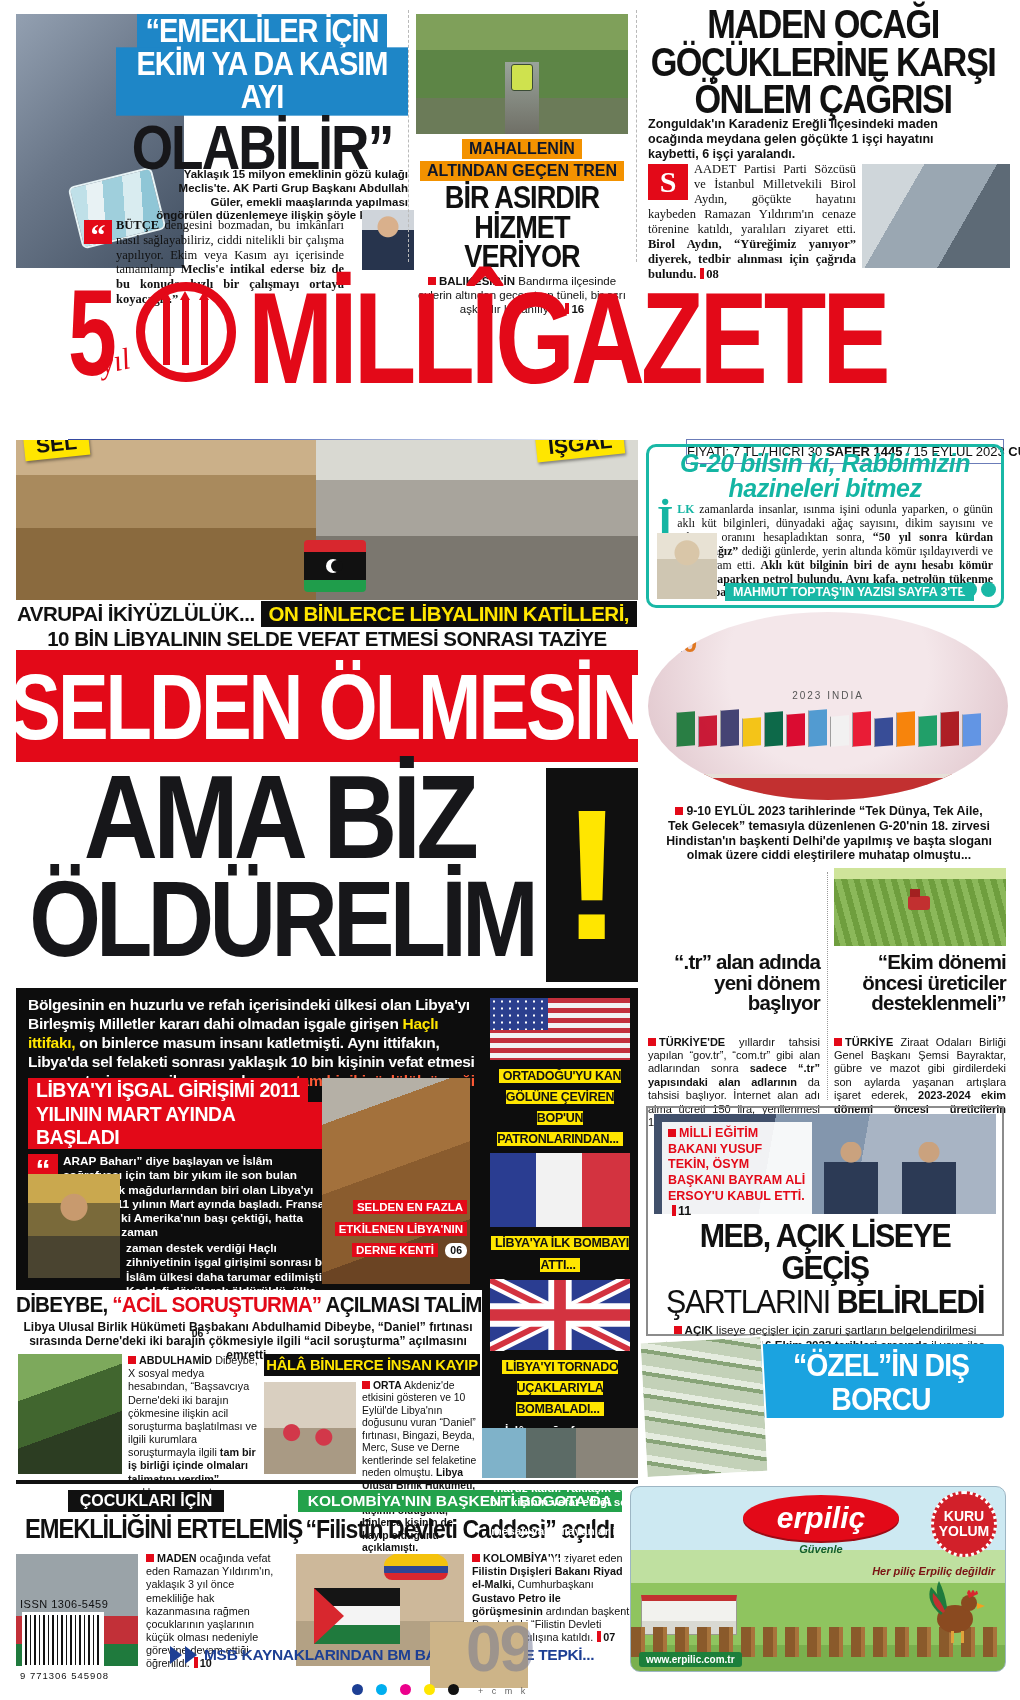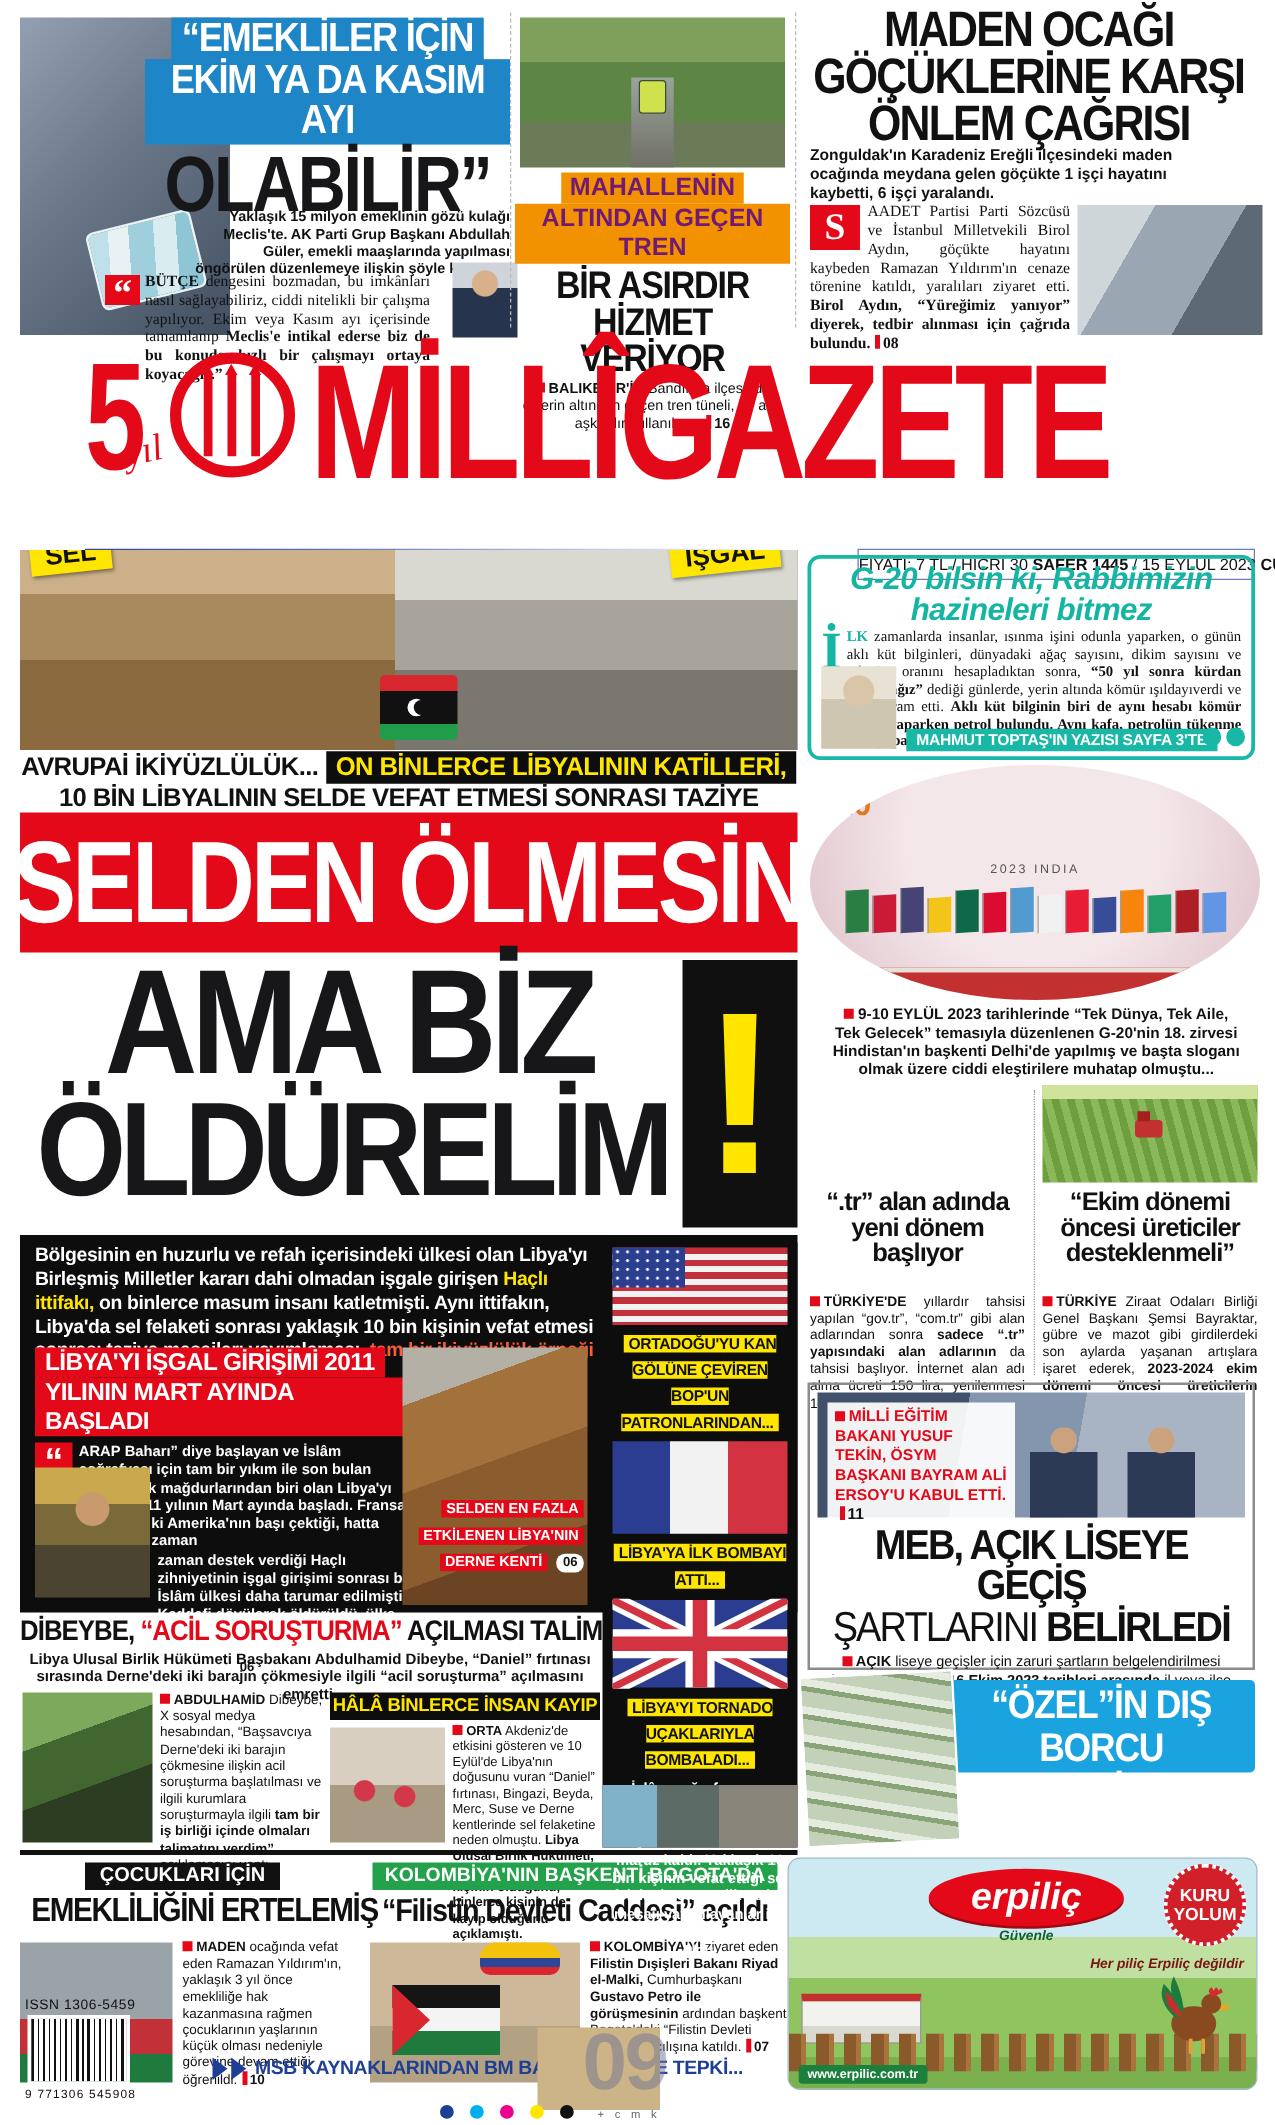--- a/index.html
+++ b/index.html
@@ -28,21 +28,21 @@
      font-weight:800;font-size:30px;line-height:30px;text-align:center;}
   #tl-port{left:346px;top:204px;width:52px;height:60px;background:
      radial-gradient(circle at 50% 28%,#d9b08c 0 10px,transparent 11px),
      linear-gradient(180deg,#cfd4da 0 34%,#27344d 34%);}
   .vdash{position:absolute;top:10px;height:252px;border-left:1px dashed #b9b9b9;}
   #tm{left:412px;top:6px;width:220px;height:262px;text-align:center;}
   #tm-photo{left:4px;top:8px;width:212px;height:120px;background:
      linear-gradient(180deg,#7fa05a 0 30%,#5d8546 30% 70%,#6b7b58 70%);}
   #tm-track{position:absolute;left:42%;top:40%;width:16%;height:60%;background:linear-gradient(180deg,#9aa49b,#6f6f66);}
   #tm-train{position:absolute;left:45%;top:42%;width:10%;height:22%;background:#cfe24e;border:1px solid #3b4c35;border-radius:3px;}
-  .tm-badge{display:inline-block;background:#f39200;color:#701a75;font-weight:800;font-size:20px;
+  .tm-badge{display:inline-block;background:#f39200;color:#0f172a;font-weight:800;font-size:16px;
      padding:1px 7px;line-height:1.15;}
   #tm-head{font-size:28px;font-weight:800;line-height:.95;letter-spacing:-1px;margin-top:3px;
      transform:scale(.97,1.1);transform-origin:center top;}
   #tm-body{font-size:11.5px;line-height:1.22;margin-top:10px;padding:0 4px;}
   #tr-art{left:642px;top:6px;width:362px;height:262px;}
   .tr-hl{font-size:35px;font-weight:800;text-align:center;line-height:.94;letter-spacing:-1.5px;}
   #tr-heads{transform:scale(.98,1.14);transform-origin:center top;}
   #tr-deck{margin:12px 4px 0 6px;width:330px;font-size:12.5px;font-weight:bold;line-height:1.2;}
   #tr-bodyrow{position:absolute;left:6px;top:156px;width:356px;}
   #tr-body{width:208px;font-family:"Liberation Serif",serif;font-size:12.5px;line-height:1.2;text-align:justify;}
@@ -199,21 +199,21 @@
   #tr-key{position:absolute;left:10px;top:14px;width:58px;height:34px;background:#d8203a;border-radius:5px;box-shadow:2px 3px 3px rgba(0,0,0,.3);}
   #tr-key:before{content:"";position:absolute;left:14px;top:8px;width:16px;height:16px;border-radius:50%;background:#fff;}
   #tr-key:after{content:"";position:absolute;left:20px;top:10px;width:13px;height:13px;border-radius:50%;background:#d8203a;}
   #kb-tr{position:absolute;right:14px;top:20px;font-size:30px;font-weight:800;color:#5a5a55;}
   #tract{left:834px;top:868px;width:172px;height:78px;background:
      linear-gradient(180deg,#cfe49a 0 14%,#7fae4a 14%);
      background-image:linear-gradient(180deg,#cfe49a 0 14%,transparent 14%),
      repeating-linear-gradient(75deg,#6f9e3e 0 6px,#8bb85a 6px 12px);}
   #tract-t{position:absolute;left:74px;top:28px;width:22px;height:14px;background:#c23030;border-radius:3px;}
   #tract-t:before{content:"";position:absolute;left:2px;top:-7px;width:10px;height:8px;background:#a32020;}
-  .rc-head{font-size:20.5px;font-weight:800;text-align:center;line-height:1.0;letter-spacing:-0.8px;}
+  .rc-head{font-size:20.5px;font-weight:800;text-align:right;line-height:1.0;letter-spacing:-0.8px;}
   .rc-body{margin-top:22px;font-size:11px;line-height:1.22;text-align:justify;}
   #trd{left:648px;top:952px;width:172px;}
   #ek{left:834px;top:952px;width:172px;}
   #rc-div{left:827px;top:872px;height:228px;border-left:1px dotted #999;}
   #meb{left:646px;top:1106px;width:358px;height:230px;border:2px solid #8c8c8c;padding:6px;}
   #meb-photo{position:relative;width:100%;height:100px;background:
      linear-gradient(100deg,#41506b 0 34%,#8396ad 34% 60%,#a8b4c4 60%);}
   .suit{position:absolute;bottom:0;width:54px;height:72px;background:
      radial-gradient(circle at 50% 14%,#caa27e 0 10px,transparent 11px),
      linear-gradient(180deg,transparent 0 20px,#2c3a55 20px);}

